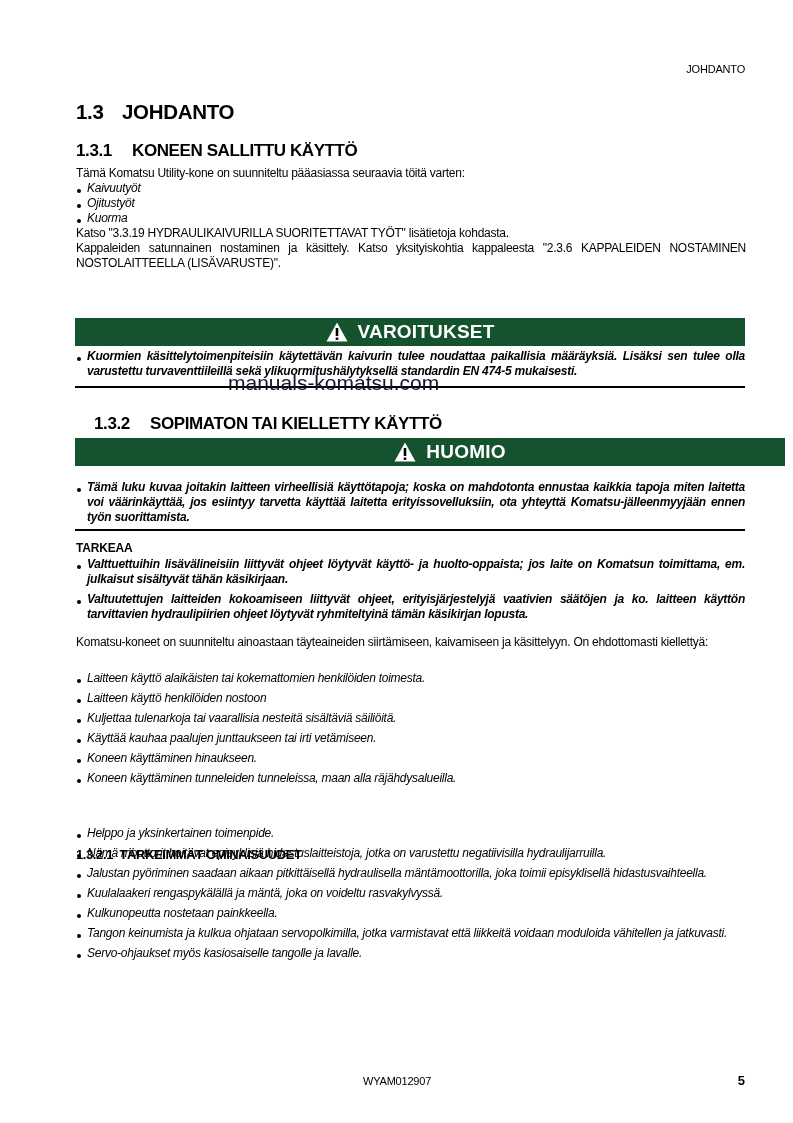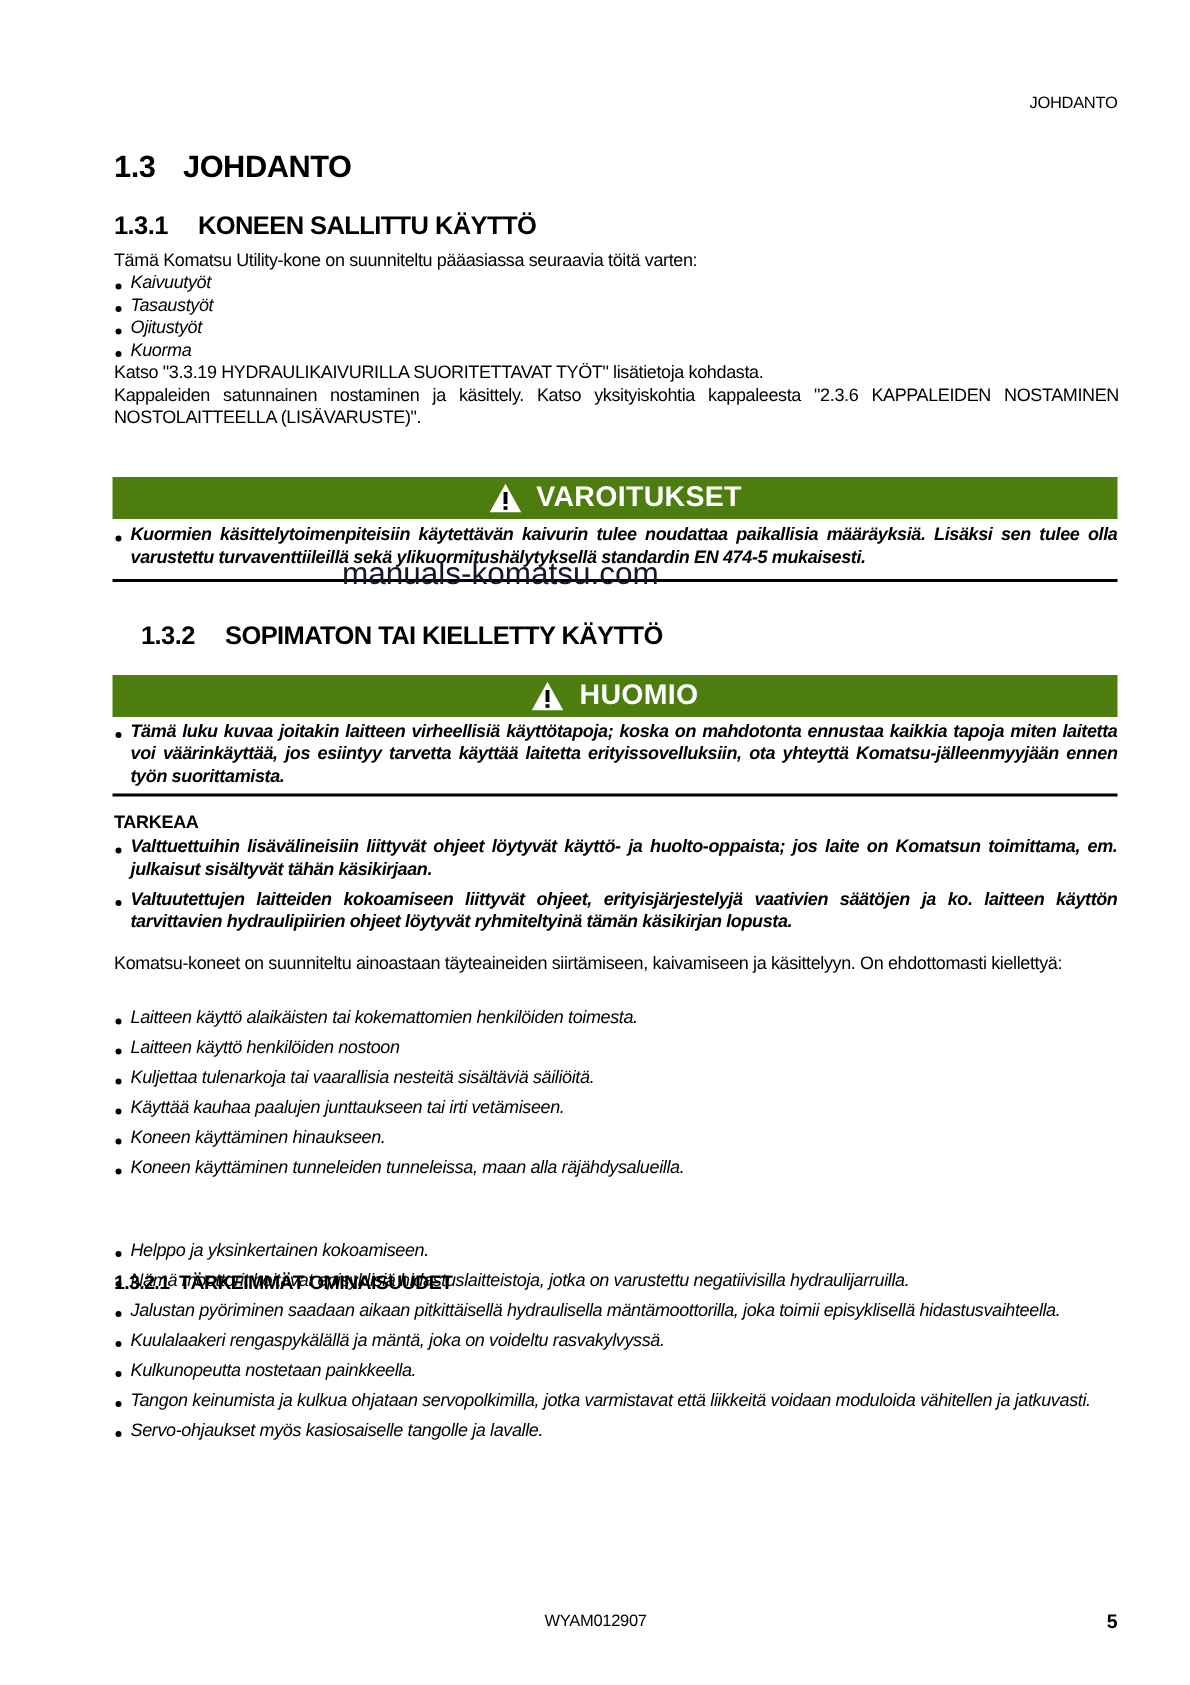--- a/index.html
+++ b/index.html
@@ -21,21 +21,21 @@
       font-size: 12px; line-height: 15px; letter-spacing: -0.25px;
     }
     .justify { text-align: justify; }
     ul.tight { list-style: none; margin: 0; padding: 0; font-style: italic; }
     ul.tight li { position: relative; padding-left: 11px; font-size: 12px; line-height: 15px; letter-spacing: -0.25px; }
     ul.tight li::before {
       content: ""; position: absolute; left: 1px; top: 8px; width: 4px; height: 4px; border-radius: 50%; background: #000;
     }
     ul.spaced li { margin-bottom: 5px; }
     .banner {
-      left: 75px; width: 670px; height: 28px; background: #4d7c0f; color: #fff;
+      left: 75px; width: 670px; height: 28px; background: #14532d; color: #fff;
       display: flex; align-items: center; justify-content: center;
       font-size: 19px; font-weight: bold; letter-spacing: 0.2px;
     }
     .banner .warn-icon { width: 22px; height: 20px; margin-right: 10px; }
     .rule { left: 75px; width: 670px; height: 2px; background: #000; }
     .bold-list li { font-weight: bold; letter-spacing: -0.35px; }
     .watermark {
       left: 228px; top: 371px; font-size: 21px; color: #0f172a; letter-spacing: 0px;
       font-family: "Liberation Sans", sans-serif;
     }
@@ -52,21 +52,20 @@
 </div>
 
 <div class="abs h2" style="left:76px; top:141px;">
   <span class="num">1.3.1</span><span>KONEEN SALLITTU KÄYTTÖ</span>
 </div>
 
 <div class="abs body-text" style="left:76px; top:166px; width:670px;">
   <div>Tämä Komatsu Utility-kone on suunniteltu pääasiassa seuraavia töitä varten:</div>
   <ul class="tight">
     <li>Kaivuutyöt</li>
-    <li>Tasaustyöt</li>
     <li>Ojitustyöt</li>
     <li>Kuorma</li>
   </ul>
   <div>Katso "3.3.19 HYDRAULIKAIVURILLA SUORITETTAVAT TYÖT" lisätietoja kohdasta.</div>
   <div class="justify">Kappaleiden satunnainen nostaminen ja käsittely. Katso yksityiskohtia kappaleesta "2.3.6 KAPPALEIDEN NOSTAMINEN NOSTOLAITTEELLA (LISÄVARUSTE)".</div>
 </div>
 
 <div class="abs banner" style="top:318px;">
   <svg class="warn-icon" viewBox="0 0 22 20">
     <polygon points="11,0.5 21.5,19.5 0.5,19.5" fill="#fff"></polygon>
@@ -79,21 +78,21 @@
   <li class="justify">Kuormien käsittelytoimenpiteisiin käytettävän kaivurin tulee noudattaa paikallisia määräyksiä. Lisäksi sen tulee olla varustettu turvaventtiileillä sekä ylikuormitushälytyksellä standardin EN 474-5 mukaisesti.</li>
 </ul>
 <div class="abs rule" style="top:386px;"></div>
 
 <div class="abs watermark">manuals-komatsu.com</div>
 
 <div class="abs h2" style="left:76px; top:414px;margin-left:18px;">
   <span class="num">1.3.2</span><span>SOPIMATON TAI KIELLETTY KÄYTTÖ</span>
 </div>
 
-<div class="abs banner" style="top:450px;">
+<div class="abs banner" style="top:438px;padding-left:40px;">
   <svg class="warn-icon" viewBox="0 0 22 20">
     <polygon points="11,0.5 21.5,19.5 0.5,19.5" fill="#fff"></polygon>
     <rect x="9.7" y="6" width="2.6" height="8" fill="#000"></rect>
     <rect x="9.7" y="15.5" width="2.6" height="2.4" fill="#000"></rect>
   </svg>
   <span>HUOMIO</span>
 </div>
 <ul class="abs tight bold-list" style="left:76px; top:480px; width:669px;">
   <li class="justify">Tämä luku kuvaa joitakin laitteen virheellisiä käyttötapoja; koska on mahdotonta ennustaa kaikkia tapoja miten laitetta voi väärinkäyttää, jos esiintyy tarvetta käyttää laitetta erityissovelluksiin, ota yhteyttä Komatsu-jälleenmyyjään ennen työn suorittamista.</li>
 </ul>
@@ -112,21 +111,21 @@
   <li>Kuljettaa tulenarkoja tai vaarallisia nesteitä sisältäviä säiliöitä.</li>
   <li>Käyttää kauhaa paalujen junttaukseen tai irti vetämiseen.</li>
   <li>Koneen käyttäminen hinaukseen.</li>
   <li>Koneen käyttäminen tunneleiden tunneleissa, maan alla räjähdysalueilla.</li>
 </ul>
 
 <div class="abs h3" style="left:76px; top:801px;">
   <span>1.3.2.1</span>&nbsp;&nbsp;<span>TÄRKEIMMÄT OMINAISUUDET</span>
 </div>
 <ul class="abs tight spaced" style="left:76px; top:826px; width:669px;">
-  <li class="justify">Helppo ja yksinkertainen kokoamiseen.</li>
+  <li class="justify">Helppo ja yksinkertainen toimenpide.</li>
   <li class="justify">Nämä moottorit hoitavat episyklisiä hidastuslaitteistoja, jotka on varustettu negatiivisilla hydraulijarruilla.</li>
   <li class="justify">Jalustan pyöriminen saadaan aikaan pitkittäisellä hydraulisella mäntämoottorilla, joka toimii episyklisellä hidastusvaihteella.</li>
   <li class="justify">Kuulalaakeri rengaspykälällä ja mäntä, joka on voideltu rasvakylvyssä.</li>
   <li class="justify">Kulkunopeutta nostetaan painkkeella.</li>
   <li class="justify">Tangon keinumista ja kulkua ohjataan servopolkimilla, jotka varmistavat että liikkeitä voidaan moduloida vähitellen ja jatkuvasti.</li>
   <li class="justify">Servo-ohjaukset myös kasiosaiselle tangolle ja lavalle.</li>
 </ul>
 
 <div class="abs footer-code">WYAM012907</div>
 <div class="abs footer-page">5</div>

